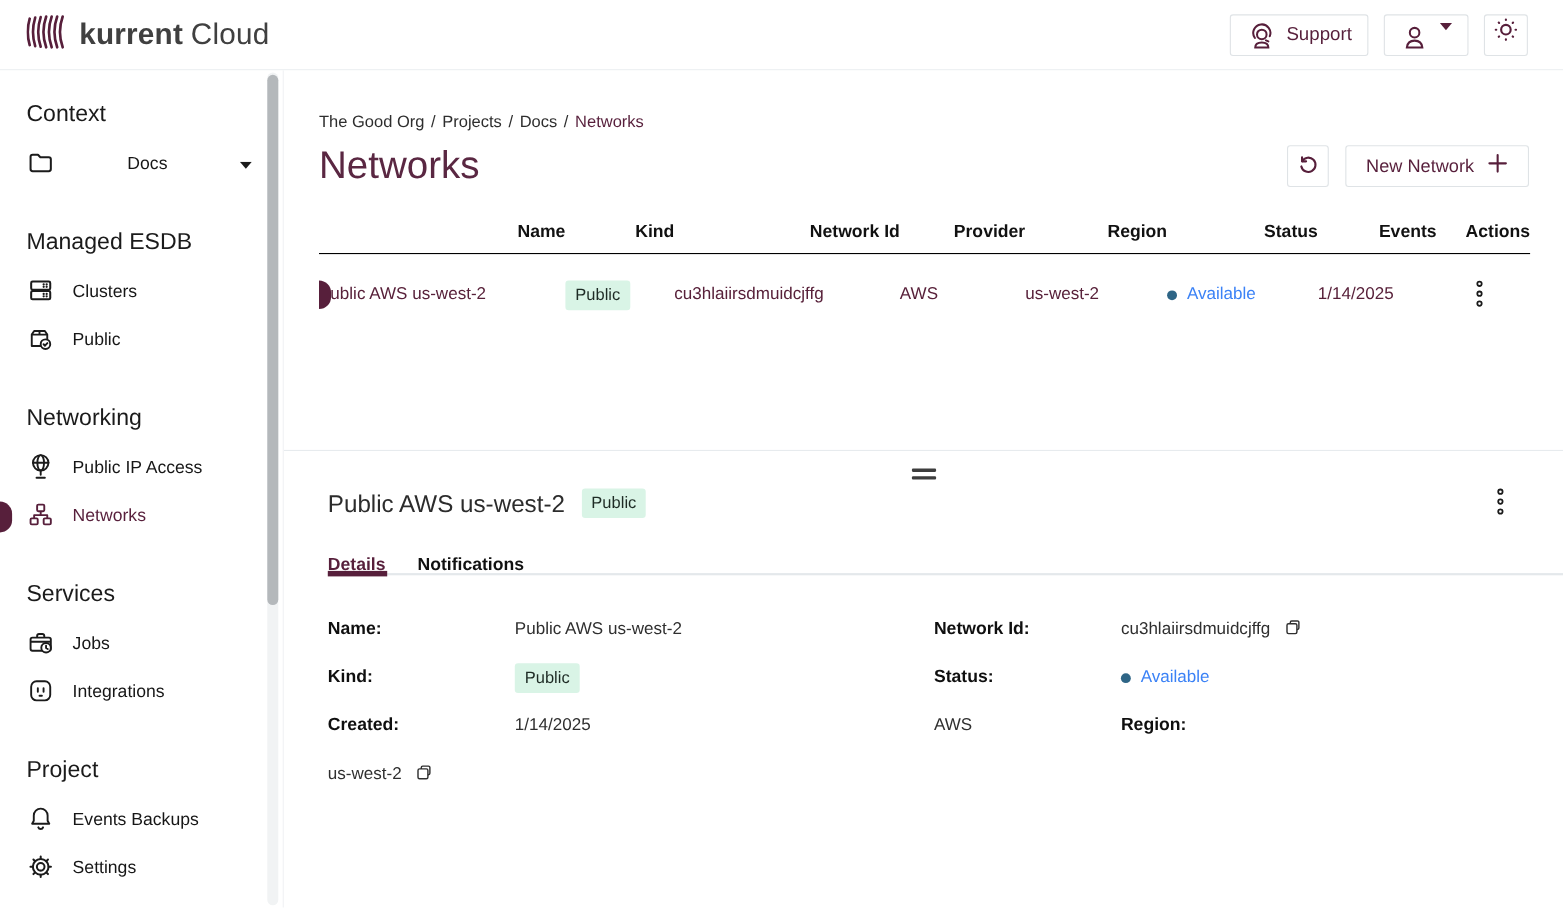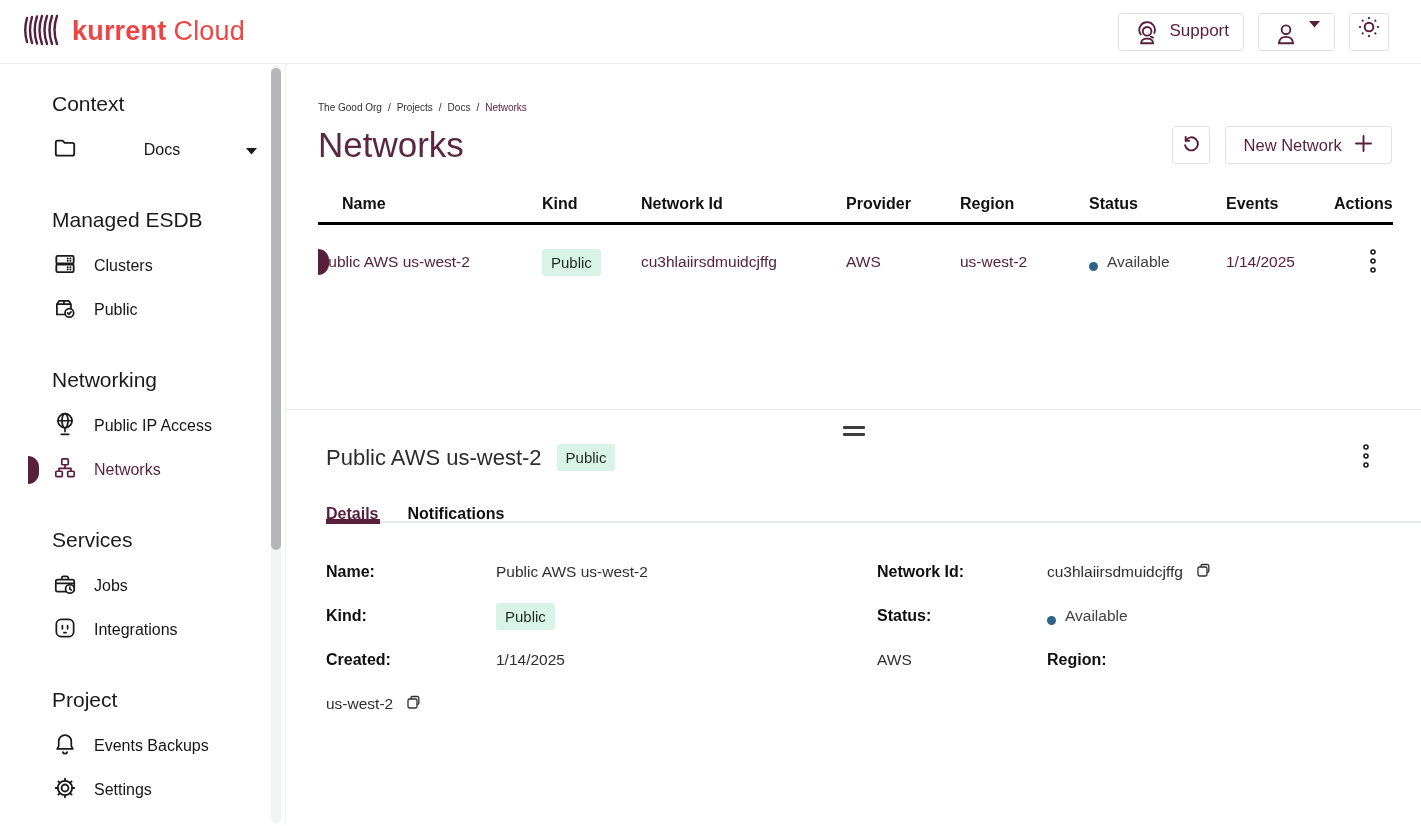--- a/index.html
+++ b/index.html
@@ -3,32 +3,32 @@
 <meta charset="utf-8">
 <style>
   * { margin:0; padding:0; box-sizing:border-box; }
   html,body { width:1421px; height:826px; overflow:hidden; background:#fff;
     font-family:"Liberation Sans","DejaVu Sans",sans-serif; color:#1b1b1b; }
 
   
   .header { height:64px; display:flex; align-items:center; justify-content:space-between;
     padding:0 32px 0 24px; border-bottom:1px solid #e7ebee; background:#fff; }
   .logo { display:flex; align-items:center; gap:10px; }
-  .logo-text { font-size:27px; color:#ef4444; letter-spacing:.2px; }
+  .logo-text { font-size:27px; color:#404040; letter-spacing:.2px; }
   .logo-text b { font-weight:700; }
   .logo-text .light { font-weight:300; margin-left:7px; }
   .header-actions { display:flex; align-items:center; gap:14px; }
   .hbtn { display:flex; align-items:flex-start; gap:10px; border:1px solid #dfe3e6; border-radius:3px;
     background:#fff; color:#571f3b; font-size:17px; padding:7px 14px; height:38px; cursor:pointer;
     font-family:inherit; }
   .hbtn svg { display:block; }
   .iconbtn { width:40px; justify-content:center; padding:0; }
 
   
-  .body-wrap { display:flex; height:761px;margin-left:28px; }
+  .body-wrap { display:flex; height:761px; }
 
   
   .sidebar { width:258px; position:relative; background:#fff; border-right:1px solid #f0f2f4;
     padding:28px 0 0 24px; flex:none; }
   .sb-heading { font-size:21px; font-weight:400; color:#1b1b1b; margin-bottom:12px; }
   .sb-item { display:flex; align-items:center; gap:16px; height:44px; font-size:16px;
     color:#161616; cursor:pointer; position:relative; }
   .sb-item svg { flex:none; }
   .sb-section { margin-bottom:36px; }
   .sb-item.active { color:#571f3b; font-weight:500; }
@@ -38,48 +38,48 @@
   .context-row .lbl { flex:1; text-align:center; font-size:16px; color:#161616; }
   .caret { color:#1b1b1b; }
   .sb-track { position:absolute; top:2px; bottom:2px; right:4px; width:10px;
     background:#f1f3f4; border-radius:6px; }
   .sb-thumb { position:absolute; top:4px; right:4px; width:10px; height:482px;
     background:#b4b8bb; border-radius:6px; cursor:pointer; }
 
   
   .main { flex:1; display:flex; flex-direction:column; background:#fff; }
   .top-section { height:346px; flex:none; border-bottom:1px solid #e7ebee; }
-  .breadcrumb { margin:38px 0 0 32px; font-size:10px; color:#2e2e2e; }
+  .breadcrumb { margin:38px 0 0 32px; font-size:15px; color:#2e2e2e; }
   .breadcrumb a { color:#2e2e2e; text-decoration:none; cursor:pointer; }
   .breadcrumb .sep { margin:0 6px; color:#2e2e2e; }
   .breadcrumb .current { color:#571f3b; }
   .title-row { display:flex; align-items:center; justify-content:space-between;
     margin:12px 31px 0 32px; }
   .page-title { font-size:35px; font-weight:400; color:#5a2742; }
   .title-actions { display:flex; align-items:center; gap:15px; }
   .refresh-btn { width:38px; height:38px; display:flex; align-items:center; justify-content:center;
     border:1px solid #dfe3e6; border-radius:3px; background:#fff; cursor:pointer; }
   .new-btn { display:flex; align-items:center; gap:12px; border:1px solid #dfe3e6; border-radius:3px;
     background:#fff; color:#571f3b; font-size:16.5px; padding:0 18px; height:38px; cursor:pointer;
     font-family:inherit; }
 
   
   .net-table { margin:20px 30px 0 32px; }
   .trow { display:grid; grid-template-columns:224px 99px 205px 114px 129px 137px 108px 1fr;
     align-items:center; }
-  .thead { height:40px; border-bottom:3px solid #000000; }
+  .thead { height:40px; border-bottom:1px solid #000000;text-align:right; }
   .thead .cell { font-weight:700; font-size:16px; color:#111; }
   .cell:first-child { padding-left:24px; }
   .tdata { height:74px; position:relative; cursor:pointer; }
   .tdata .cell { font-size:15.5px; color:#58213a; }
   .row-pill { position:absolute; left:0; top:50%; transform:translateY(-50%);
     width:11px; height:26px; background:#571f3b; border-radius:0 13px 13px 0; }
   .badge { display:inline-block; background:#d9f4e6; color:#1e2b25; font-size:15px;
     padding:5px 9px; border-radius:3px; }
-  .status { display:flex; align-items:flex-end; gap:9px; color:#404040; font-weight:500; font-size:15.5px; }
+  .status { display:flex; align-items:center; gap:9px; color:#3b82f6; font-weight:500; font-size:15.5px; }
   .status-dot { width:9px; height:9px; border-radius:50%; background:#2e6586; }
   .kebab { background:none; border:none; cursor:pointer; margin-left:30px; padding:4px; display:flex; }
 
   
   .detail { flex:1; position:relative; padding:0 0 0 40px; }
   .drag-handle { position:absolute; left:50%; top:12px; transform:translateX(-50%);
     display:flex; flex-direction:column; gap:4px; cursor:row-resize; padding:4px; }
   .drag-handle i { display:block; width:22px; height:3px; background:#3d3d3d; border-radius:1px; }
   .detail-title-row { display:flex; align-items:center; gap:15px; margin-top:29px; padding-right:48px; }
   .detail-title { font-size:22px; color:#2c2c2c; font-weight:400; }

